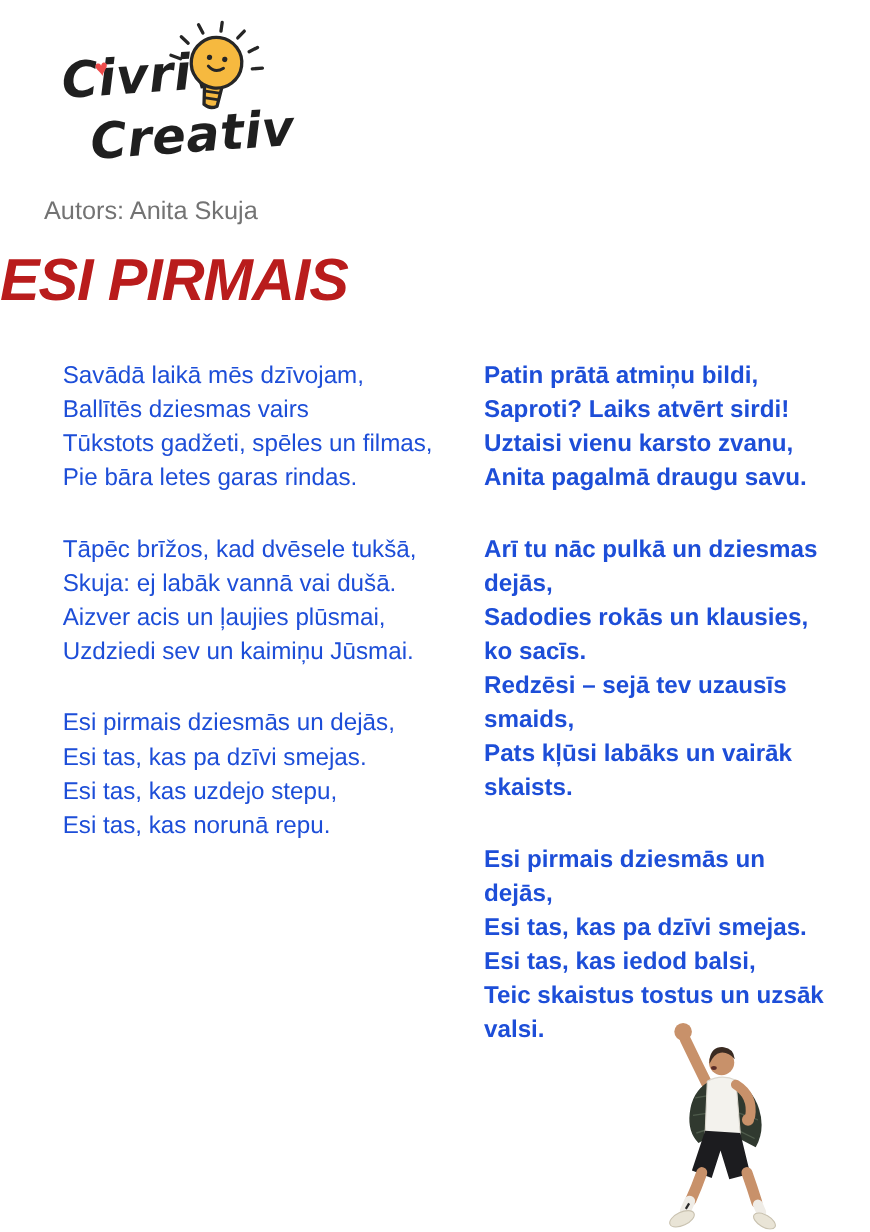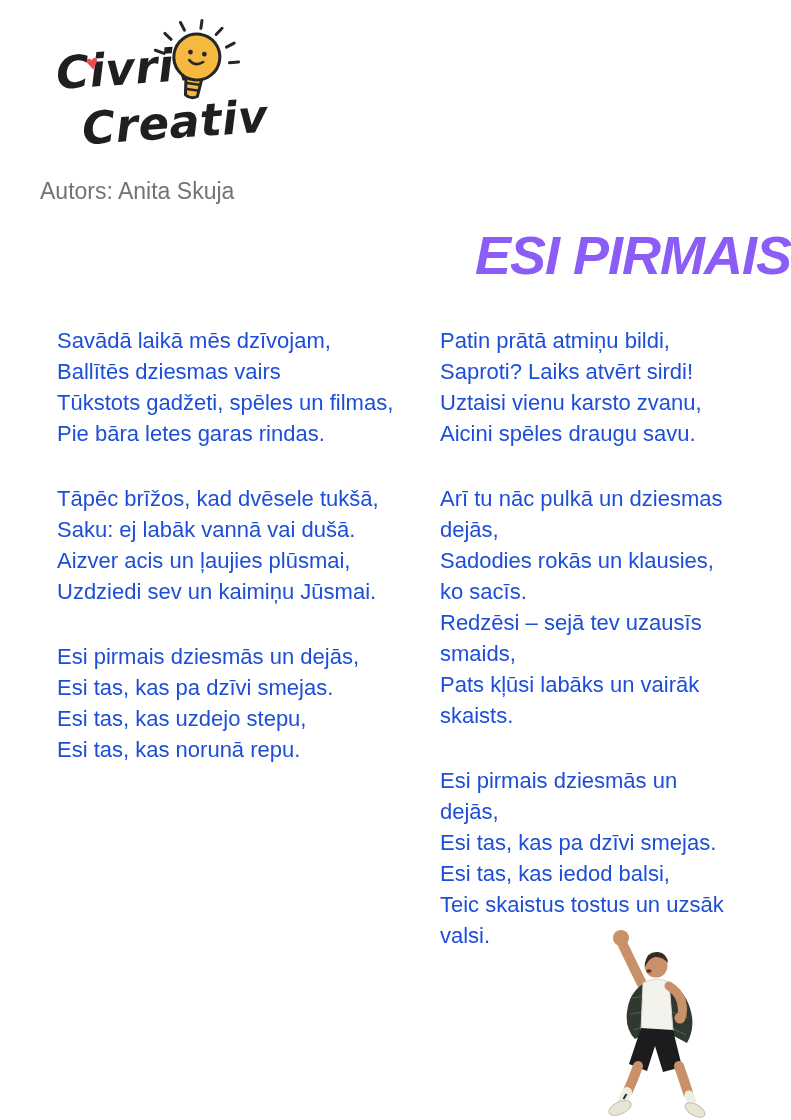--- a/index.html
+++ b/index.html
@@ -37,37 +37,37 @@
 
   
   .author {
     position: absolute; left: 40px; top: 178px;
     font-size: 23px; color: #737373;
   }
 
   
   .title {
     position: absolute; left: 0; right: 0; top: 224px;
-    text-align: right;
+    text-align: left;
     font-family: "Liberation Sans", sans-serif;
     font-style: italic;
     font-weight: bold;
     font-size: 54px;
     letter-spacing: -1px;
-    color: #8b5cf6;
+    color: #b91c1c;
   }
 
   
   .poem-col {
     position: absolute; top: 325px;
     font-size: 22px; line-height: 31px;
     color: #1d4ed8;
   }
   .poem-col.left  { left: 57px;  width: 375px; }
-  .poem-col.right { left: 440px; width: 330px; }
+  .poem-col.right { left: 440px; width: 330px; font-weight: bold; }
   .stanza { margin: 0 0 34px 0; }
   .poem-line { white-space: nowrap; }
 
   
   .man { position: absolute; left: 592px; top: 920px; width: 118px; height: 198px; }
 </style>
 </head>
 <body>
 
 <div class="page">
@@ -108,37 +108,37 @@
 
   <div class="poem-col left">
       <div class="stanza">
         <div class="poem-line">Savādā laikā mēs dzīvojam,</div>
         <div class="poem-line">Ballītēs dziesmas vairs</div>
         <div class="poem-line">Tūkstots gadžeti, spēles un filmas,</div>
         <div class="poem-line">Pie bāra letes garas rindas.</div>
       </div>
       <div class="stanza">
         <div class="poem-line">Tāpēc brīžos, kad dvēsele tukšā,</div>
-        <div class="poem-line">Saku: ej labāk vannā vai dušā.</div>
+        <div class="poem-line">Skuja: ej labāk vannā vai dušā.</div>
         <div class="poem-line">Aizver acis un ļaujies plūsmai,</div>
         <div class="poem-line">Uzdziedi sev un kaimiņu Jūsmai.</div>
       </div>
       <div class="stanza">
         <div class="poem-line">Esi pirmais dziesmās un dejās,</div>
         <div class="poem-line">Esi tas, kas pa dzīvi smejas.</div>
         <div class="poem-line">Esi tas, kas uzdejo stepu,</div>
         <div class="poem-line">Esi tas, kas norunā repu.</div>
       </div>
     </div>
   <div class="poem-col right">
       <div class="stanza">
         <div class="poem-line">Patin prātā atmiņu bildi,</div>
         <div class="poem-line">Saproti? Laiks atvērt sirdi!</div>
         <div class="poem-line">Uztaisi vienu karsto zvanu,</div>
-        <div class="poem-line">Aicini spēles draugu savu.</div>
+        <div class="poem-line">Anita pagalmā draugu savu.</div>
       </div>
       <div class="stanza">
         <div class="poem-line">Arī tu nāc pulkā un dziesmas</div>
         <div class="poem-line">dejās,</div>
         <div class="poem-line">Sadodies rokās un klausies,</div>
         <div class="poem-line">ko sacīs.</div>
         <div class="poem-line">Redzēsi – sejā tev uzausīs</div>
         <div class="poem-line">smaids,</div>
         <div class="poem-line">Pats kļūsi labāks un vairāk</div>
         <div class="poem-line">skaists.</div>

